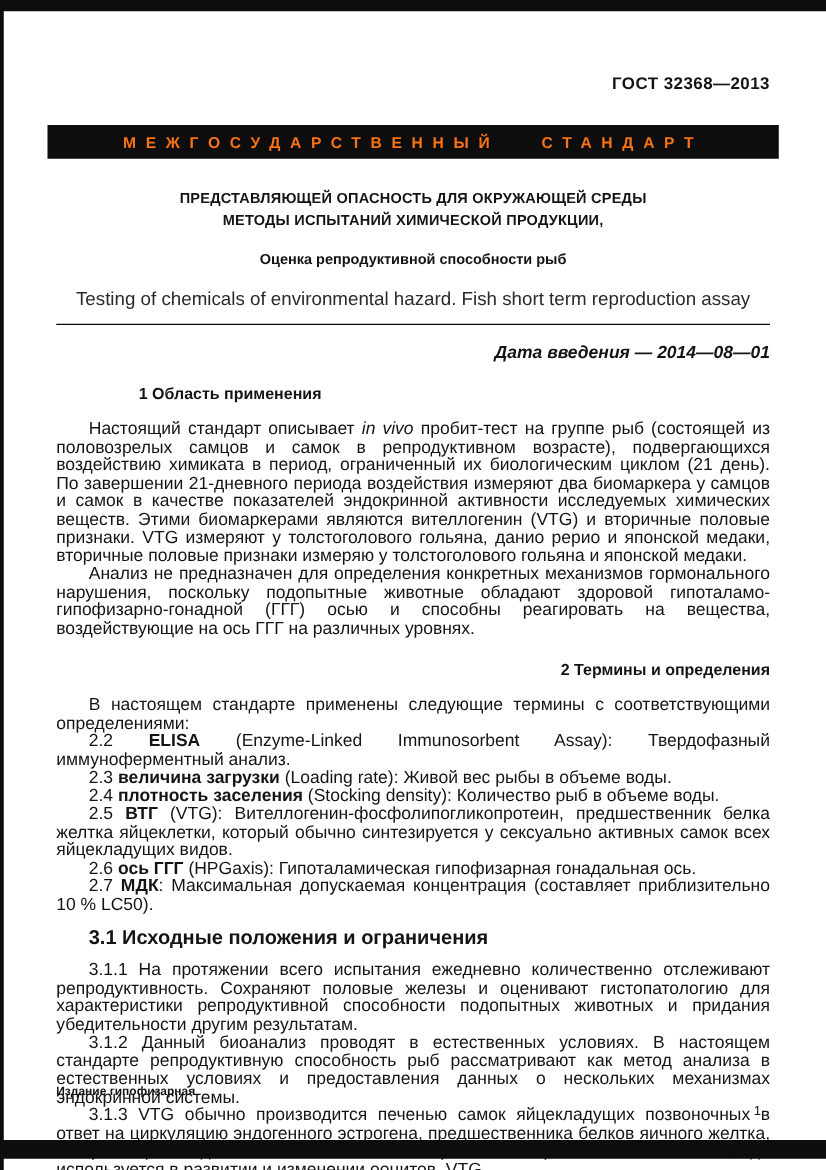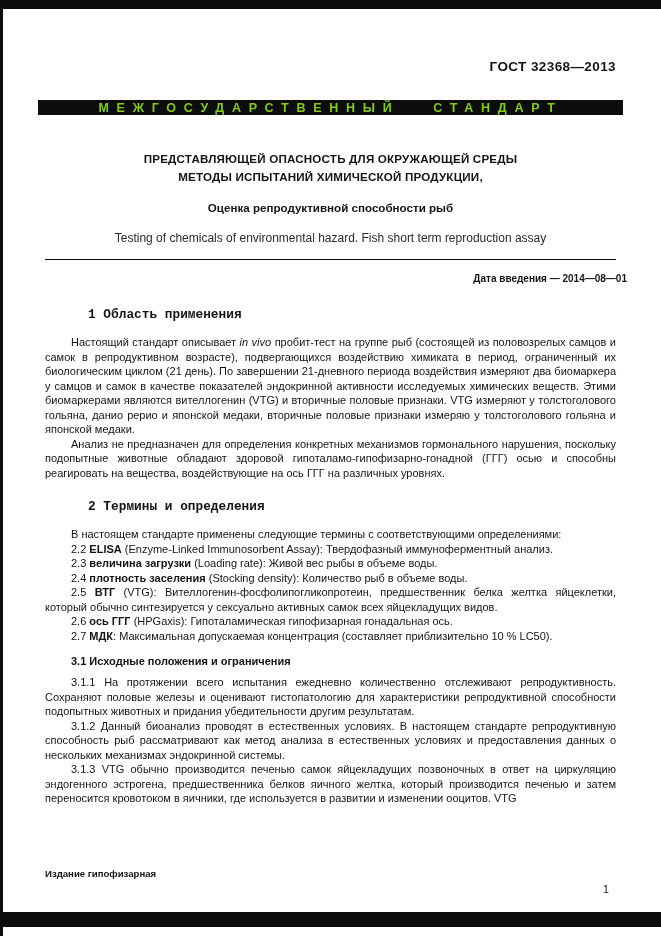--- a/index.html
+++ b/index.html
@@ -15,56 +15,55 @@
   }
   .bar-top    { position: absolute; top: 0; left: 0; width: 100%; height: 9px;  background: #0d0d0d; }
   .bar-bottom { position: absolute; bottom: 9px; left: 0; width: 100%; height: 15px; background: #0d0d0d; }
   .edge-left  { position: absolute; top: 0; left: 0; width: 3px; height: 100%; background: #0d0d0d; }
 
   .doc-code {
     position: absolute; top: 59px; right: 45px;
     font-weight: bold; font-size: 13.5px; letter-spacing: 0.4px;
   }
   .banner {
-    position: absolute; top: 100px; left: 38px; right: 38px; height: 15px;
-    background: #0d0d0d; color: #84cc16;
+    position: absolute; top: 100px; left: 38px; right: 38px; height: 27px;
+    background: #0d0d0d; color: #f97316;
     display: flex; align-items: center; justify-content: center;
     font-weight: bold; font-size: 12.5px;
     letter-spacing: 0.62em; word-spacing: 1.8em; white-space: nowrap;
   }
   .title-block {
     position: absolute; top: 150px; left: 45px; right: 45px;
     text-align: center;
   }
   .title-line { font-weight: bold; font-size: 11.6px; line-height: 18px; letter-spacing: 0.2px; }
   .subtitle-ru { font-weight: bold; font-size: 11.6px; margin-top: 15px; }
-  .subtitle-en { font-size: 12px; margin-top: 17px; color: #2a2a2a; }
+  .subtitle-en { font-size: 15px; margin-top: 17px; color: #2a2a2a; }
 
   .rule {
     position: absolute; top: 259px; left: 45px; right: 45px;
     border-top: 1.6px solid #0d0d0d;
   }
   .date-line {
-    position: absolute; top: 273px; right: 34px;
-    font-weight: bold; font-size: 10px;
+    position: absolute; top: 273px; right: 45px;
+    font-weight: bold; font-size: 14px; font-style: italic;
   }
 
   .content { position: absolute; top: 307px; left: 45px; right: 45px; }
   .section-heading {
     font-weight: bold; font-size: 12.8px;
-    margin: 0 0 13px 43px;
-    font-family: Liberation Mono, monospace;
+    margin: 0 0 13px 66px;
   }
-  .section-heading.spaced { margin-top: 19px; }
+  .section-heading.spaced { margin-top: 19px; text-align: right; }
   .sub-heading {
-    font-weight: bold; font-size: 11px;
+    font-weight: bold; font-size: 16px;
     margin: 12px 0 8px 26px;
   }
   .body-p {
-    margin: 0; font-size: 11px; line-height: 14.5px;
+    margin: 0; font-size: 14px; line-height: 14.5px;
     text-align: justify; text-indent: 26px;
   }
   .term-name { font-weight: bold; }
   .latin { font-style: italic; }
 
   .imprint {
     position: absolute; left: 45px; bottom: 57px;
     font-weight: bold; font-size: 9.6px;
   }
   .page-number {

